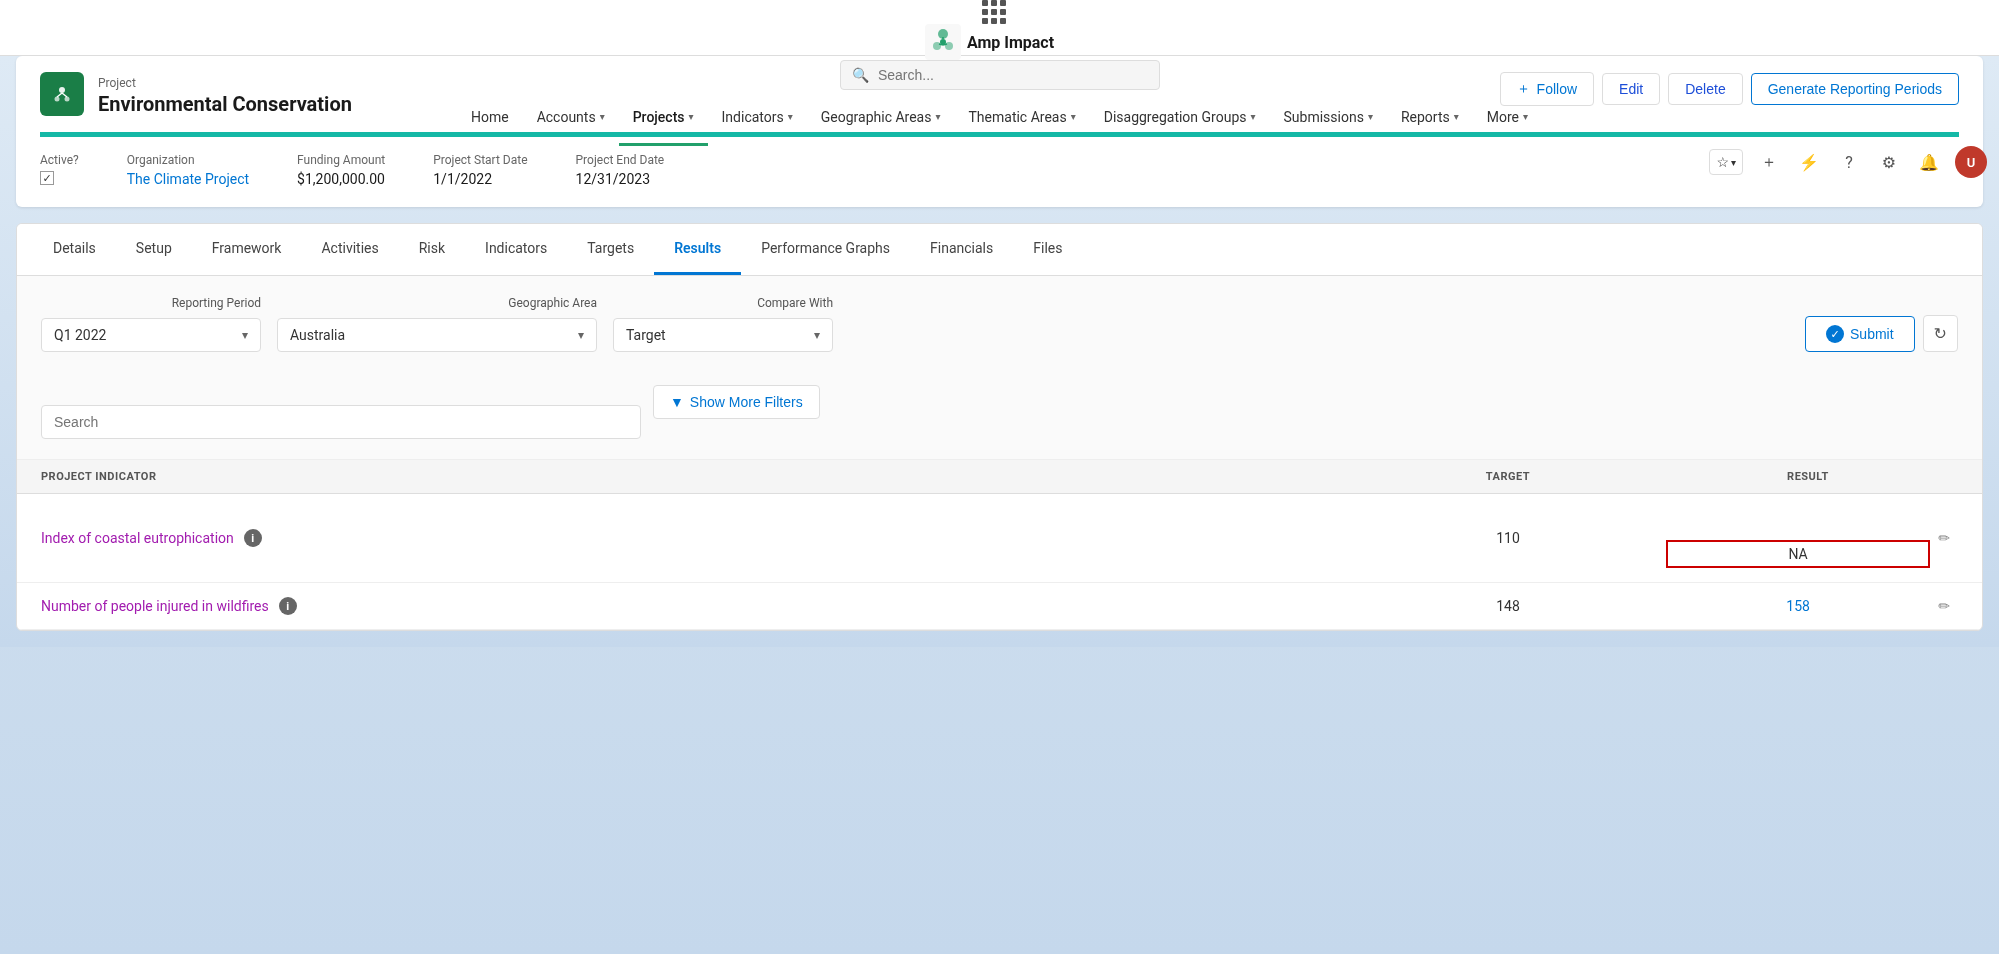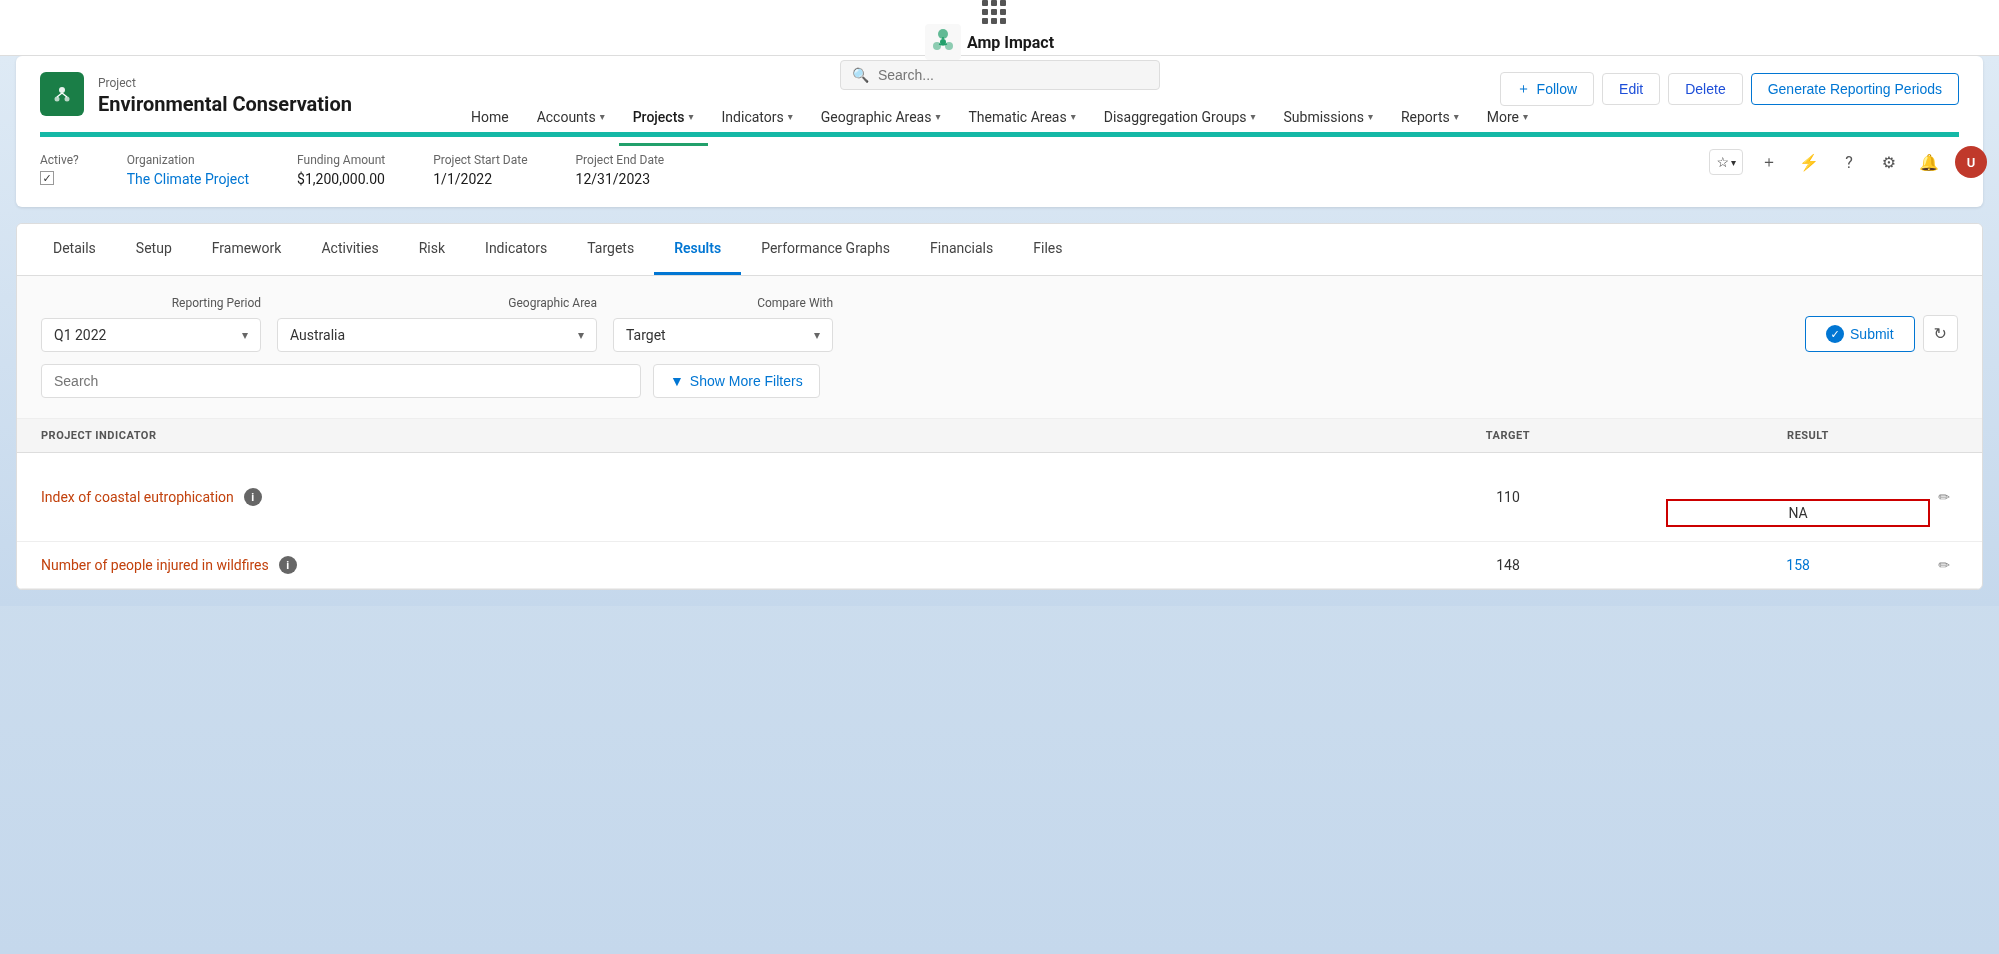--- a/index.html
+++ b/index.html
@@ -311,20 +311,21 @@
     }
     .search-row {
       display: flex;
       gap: 12px;
       align-items: center;
     }
     .search-input-wrap {
       flex: 1;
       max-width: 600px;
       position: relative;
+      margin-top: 41px;
     }
     .search-input-wrap input {
       width: 100%;
       border: 1px solid #ddd;
       border-radius: 4px;
       padding: 8px 12px;
       font-size: 14px;
       outline: none;
       background: #fff;
     }
@@ -367,21 +368,21 @@
       border-bottom: 1px solid #eee;
       padding: 14px 24px;
       align-items: center;
     }
     .indicator-cell {
       display: flex;
       align-items: center;
       gap: 10px;
     }
     .indicator-link {
-      color: #c2410c;
+      color: #a21caf;
       cursor: pointer;
       font-size: 14px;
     }
     .info-icon {
       width: 18px; height: 18px;
       border-radius: 50%;
       background: #666;
       display: flex; align-items: center; justify-content: center;
       color: #fff;
       font-size: 11px;

